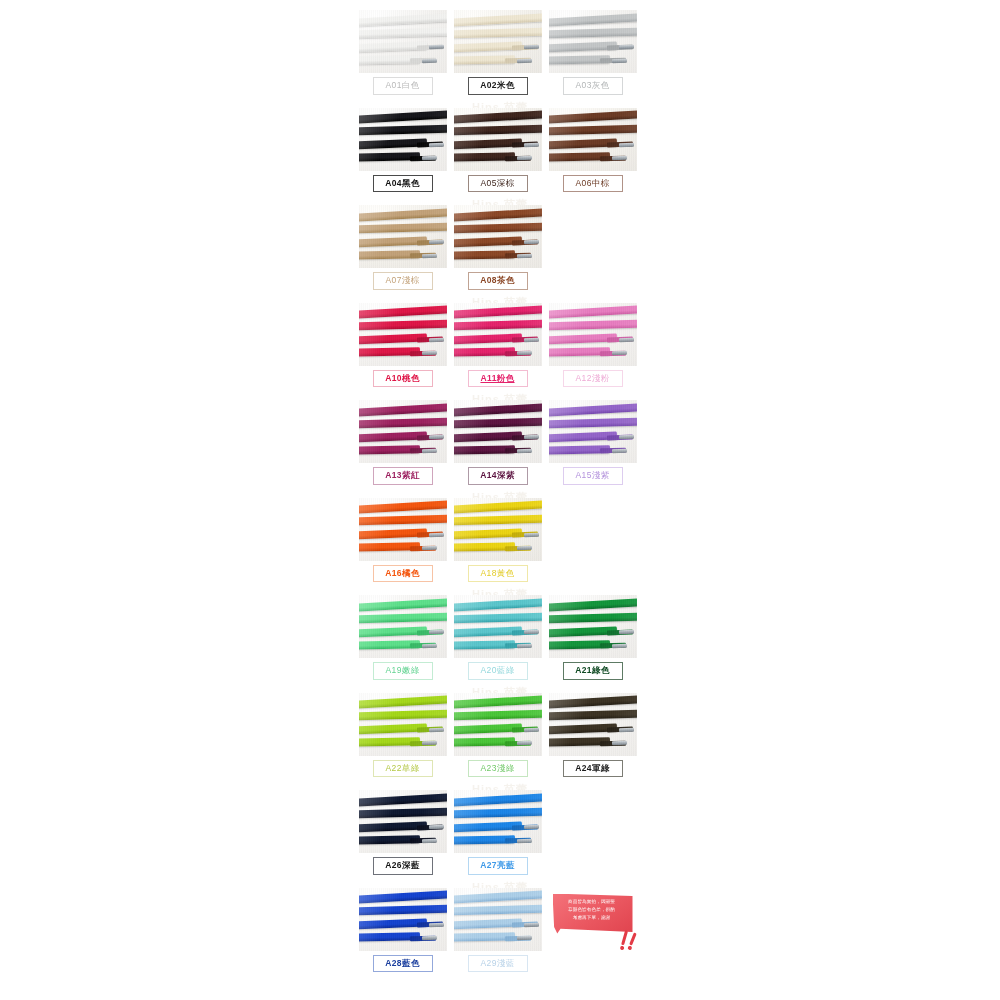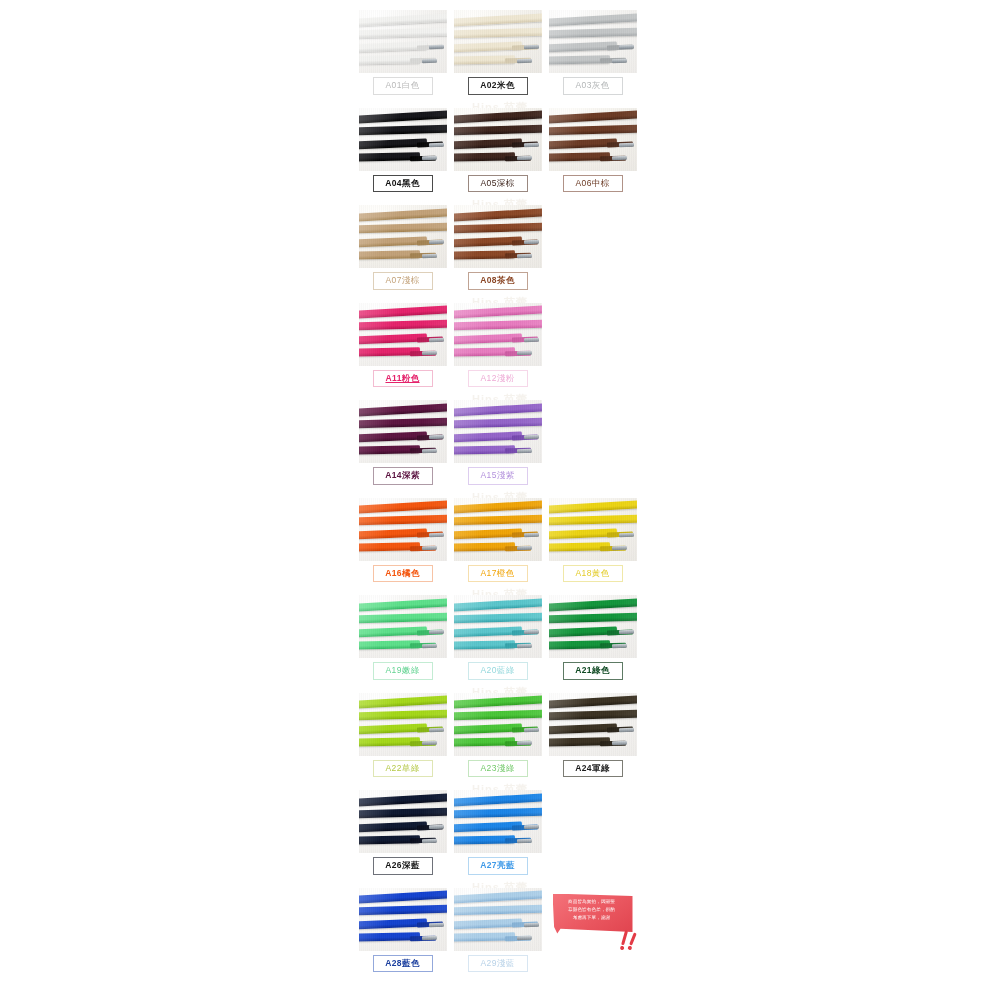--- a/index.html
+++ b/index.html
@@ -315,20 +315,36 @@
             <div class="sheen"></div>
           </div>
           <div class="label strong" style="color: rgb(139, 71, 38); border-color: rgb(192, 163, 147);">A08茶色</div>
         </div>
       </div>
       <div class="row">
         <div class="watermark" style="top: -6px;">Hips 芭蕾</div>
         <div class="cell">
           <div class="photo">
             <div class="bg"></div>
+            <div class="lace b1" style="background: linear-gradient(rgb(223, 20, 70) 0%, rgb(223, 20, 70) 55%, rgb(178, 11, 52) 100%); box-shadow: rgba(0, 0, 0, 0.18) 0px 1px 1.5px;"></div>
+            <div class="lace b2" style="background: linear-gradient(rgb(223, 20, 70) 0%, rgb(223, 20, 70) 55%, rgb(178, 11, 52) 100%); box-shadow: rgba(0, 0, 0, 0.18) 0px 1px 1.5px;"></div>
+            <div class="lace b3" style="background: linear-gradient(rgb(223, 20, 70) 0%, rgb(223, 20, 70) 55%, rgb(178, 11, 52) 100%); box-shadow: rgba(0, 0, 0, 0.18) 0px 1px 1.5px;"></div>
+            <div class="lace b4" style="background: linear-gradient(rgb(223, 20, 70) 0%, rgb(223, 20, 70) 55%, rgb(178, 11, 52) 100%); box-shadow: rgba(0, 0, 0, 0.18) 0px 1px 1.5px;"></div>
+            <div class="tip t3" style="background: rgb(178, 11, 52);"></div>
+            <div class="tip t4" style="background: rgb(178, 11, 52);"></div>
+            <div class="aglet a3"></div>
+            <div class="aglet a4"></div>
+            <div class="grain"></div>
+            <div class="sheen"></div>
+          </div>
+          <div class="label strong" style="color: rgb(223, 20, 70); border-color: rgb(240, 179, 194);">A10桃色</div>
+        </div>
+        <div class="cell">
+          <div class="photo">
+            <div class="bg"></div>
             <div class="lace b1" style="background: linear-gradient(rgb(229, 34, 107) 0%, rgb(229, 34, 107) 55%, rgb(184, 21, 82) 100%); box-shadow: rgba(0, 0, 0, 0.18) 0px 1px 1.5px;"></div>
             <div class="lace b2" style="background: linear-gradient(rgb(229, 34, 107) 0%, rgb(229, 34, 107) 55%, rgb(184, 21, 82) 100%); box-shadow: rgba(0, 0, 0, 0.18) 0px 1px 1.5px;"></div>
             <div class="lace b3" style="background: linear-gradient(rgb(229, 34, 107) 0%, rgb(229, 34, 107) 55%, rgb(184, 21, 82) 100%); box-shadow: rgba(0, 0, 0, 0.18) 0px 1px 1.5px;"></div>
             <div class="lace b4" style="background: linear-gradient(rgb(229, 34, 107) 0%, rgb(229, 34, 107) 55%, rgb(184, 21, 82) 100%); box-shadow: rgba(0, 0, 0, 0.18) 0px 1px 1.5px;"></div>
             <div class="tip t3" style="background: rgb(184, 21, 82);"></div>
             <div class="tip t4" style="background: rgb(184, 21, 82);"></div>
             <div class="aglet a3"></div>
             <div class="aglet a4"></div>
             <div class="grain"></div>
             <div class="sheen"></div>
@@ -350,20 +366,36 @@
             <div class="sheen"></div>
           </div>
           <div class="label" style="color: rgb(238, 170, 213); border-color: rgb(246, 215, 233);">A12淺粉</div>
         </div>
       </div>
       <div class="row">
         <div class="watermark" style="top: -6px;">Hips 芭蕾</div>
         <div class="cell">
           <div class="photo">
             <div class="bg"></div>
+            <div class="lace b1" style="background: linear-gradient(rgb(156, 31, 94) 0%, rgb(156, 31, 94) 55%, rgb(115, 19, 67) 100%); box-shadow: rgba(0, 0, 0, 0.18) 0px 1px 1.5px;"></div>
+            <div class="lace b2" style="background: linear-gradient(rgb(156, 31, 94) 0%, rgb(156, 31, 94) 55%, rgb(115, 19, 67) 100%); box-shadow: rgba(0, 0, 0, 0.18) 0px 1px 1.5px;"></div>
+            <div class="lace b3" style="background: linear-gradient(rgb(156, 31, 94) 0%, rgb(156, 31, 94) 55%, rgb(115, 19, 67) 100%); box-shadow: rgba(0, 0, 0, 0.18) 0px 1px 1.5px;"></div>
+            <div class="lace b4" style="background: linear-gradient(rgb(156, 31, 94) 0%, rgb(156, 31, 94) 55%, rgb(115, 19, 67) 100%); box-shadow: rgba(0, 0, 0, 0.18) 0px 1px 1.5px;"></div>
+            <div class="tip t3" style="background: rgb(115, 19, 67);"></div>
+            <div class="tip t4" style="background: rgb(115, 19, 67);"></div>
+            <div class="aglet a3"></div>
+            <div class="aglet a4"></div>
+            <div class="grain"></div>
+            <div class="sheen"></div>
+          </div>
+          <div class="label strong" style="color: rgb(156, 31, 94); border-color: rgb(207, 165, 188);">A13紫紅</div>
+        </div>
+        <div class="cell">
+          <div class="photo">
+            <div class="bg"></div>
             <div class="lace b1" style="background: linear-gradient(rgb(92, 19, 64) 0%, rgb(92, 19, 64) 55%, rgb(60, 10, 41) 100%); box-shadow: rgba(0, 0, 0, 0.18) 0px 1px 1.5px;"></div>
             <div class="lace b2" style="background: linear-gradient(rgb(92, 19, 64) 0%, rgb(92, 19, 64) 55%, rgb(60, 10, 41) 100%); box-shadow: rgba(0, 0, 0, 0.18) 0px 1px 1.5px;"></div>
             <div class="lace b3" style="background: linear-gradient(rgb(92, 19, 64) 0%, rgb(92, 19, 64) 55%, rgb(60, 10, 41) 100%); box-shadow: rgba(0, 0, 0, 0.18) 0px 1px 1.5px;"></div>
             <div class="lace b4" style="background: linear-gradient(rgb(92, 19, 64) 0%, rgb(92, 19, 64) 55%, rgb(60, 10, 41) 100%); box-shadow: rgba(0, 0, 0, 0.18) 0px 1px 1.5px;"></div>
             <div class="tip t3" style="background: rgb(60, 10, 41);"></div>
             <div class="tip t4" style="background: rgb(60, 10, 41);"></div>
             <div class="aglet a3"></div>
             <div class="aglet a4"></div>
             <div class="grain"></div>
             <div class="sheen"></div>
@@ -397,36 +429,20 @@
             <div class="lace b3" style="background: linear-gradient(rgb(244, 85, 13) 0%, rgb(244, 85, 13) 55%, rgb(204, 63, 4) 100%); box-shadow: rgba(0, 0, 0, 0.18) 0px 1px 1.5px;"></div>
             <div class="lace b4" style="background: linear-gradient(rgb(244, 85, 13) 0%, rgb(244, 85, 13) 55%, rgb(204, 63, 4) 100%); box-shadow: rgba(0, 0, 0, 0.18) 0px 1px 1.5px;"></div>
             <div class="tip t3" style="background: rgb(204, 63, 4);"></div>
             <div class="tip t4" style="background: rgb(204, 63, 4);"></div>
             <div class="aglet a3"></div>
             <div class="aglet a4"></div>
             <div class="grain"></div>
             <div class="sheen"></div>
           </div>
           <div class="label strong" style="color: rgb(244, 85, 13); border-color: rgb(247, 195, 165);">A16橘色</div>
-        </div>
-        <div class="cell">
-          <div class="photo">
-            <div class="bg warm"></div>
-            <div class="lace b1" style="background: linear-gradient(rgb(240, 164, 7) 0%, rgb(240, 164, 7) 55%, rgb(200, 130, 4) 100%); box-shadow: rgba(0, 0, 0, 0.18) 0px 1px 1.5px;"></div>
-            <div class="lace b2" style="background: linear-gradient(rgb(240, 164, 7) 0%, rgb(240, 164, 7) 55%, rgb(200, 130, 4) 100%); box-shadow: rgba(0, 0, 0, 0.18) 0px 1px 1.5px;"></div>
-            <div class="lace b3" style="background: linear-gradient(rgb(240, 164, 7) 0%, rgb(240, 164, 7) 55%, rgb(200, 130, 4) 100%); box-shadow: rgba(0, 0, 0, 0.18) 0px 1px 1.5px;"></div>
-            <div class="lace b4" style="background: linear-gradient(rgb(240, 164, 7) 0%, rgb(240, 164, 7) 55%, rgb(200, 130, 4) 100%); box-shadow: rgba(0, 0, 0, 0.18) 0px 1px 1.5px;"></div>
-            <div class="tip t3" style="background: rgb(200, 130, 4);"></div>
-            <div class="tip t4" style="background: rgb(200, 130, 4);"></div>
-            <div class="aglet a3"></div>
-            <div class="aglet a4"></div>
-            <div class="grain"></div>
-            <div class="sheen"></div>
-          </div>
-          <div class="label" style="color: rgb(240, 164, 7); border-color: rgb(246, 223, 174);">A17橙色</div>
         </div>
         <div class="cell">
           <div class="photo">
             <div class="bg warm"></div>
             <div class="lace b1" style="background: linear-gradient(rgb(236, 212, 17) 0%, rgb(236, 212, 17) 55%, rgb(197, 174, 6) 100%); box-shadow: rgba(0, 0, 0, 0.18) 0px 1px 1.5px;"></div>
             <div class="lace b2" style="background: linear-gradient(rgb(236, 212, 17) 0%, rgb(236, 212, 17) 55%, rgb(197, 174, 6) 100%); box-shadow: rgba(0, 0, 0, 0.18) 0px 1px 1.5px;"></div>
             <div class="lace b3" style="background: linear-gradient(rgb(236, 212, 17) 0%, rgb(236, 212, 17) 55%, rgb(197, 174, 6) 100%); box-shadow: rgba(0, 0, 0, 0.18) 0px 1px 1.5px;"></div>
             <div class="lace b4" style="background: linear-gradient(rgb(236, 212, 17) 0%, rgb(236, 212, 17) 55%, rgb(197, 174, 6) 100%); box-shadow: rgba(0, 0, 0, 0.18) 0px 1px 1.5px;"></div>
             <div class="tip t3" style="background: rgb(197, 174, 6);"></div>
             <div class="tip t4" style="background: rgb(197, 174, 6);"></div>

